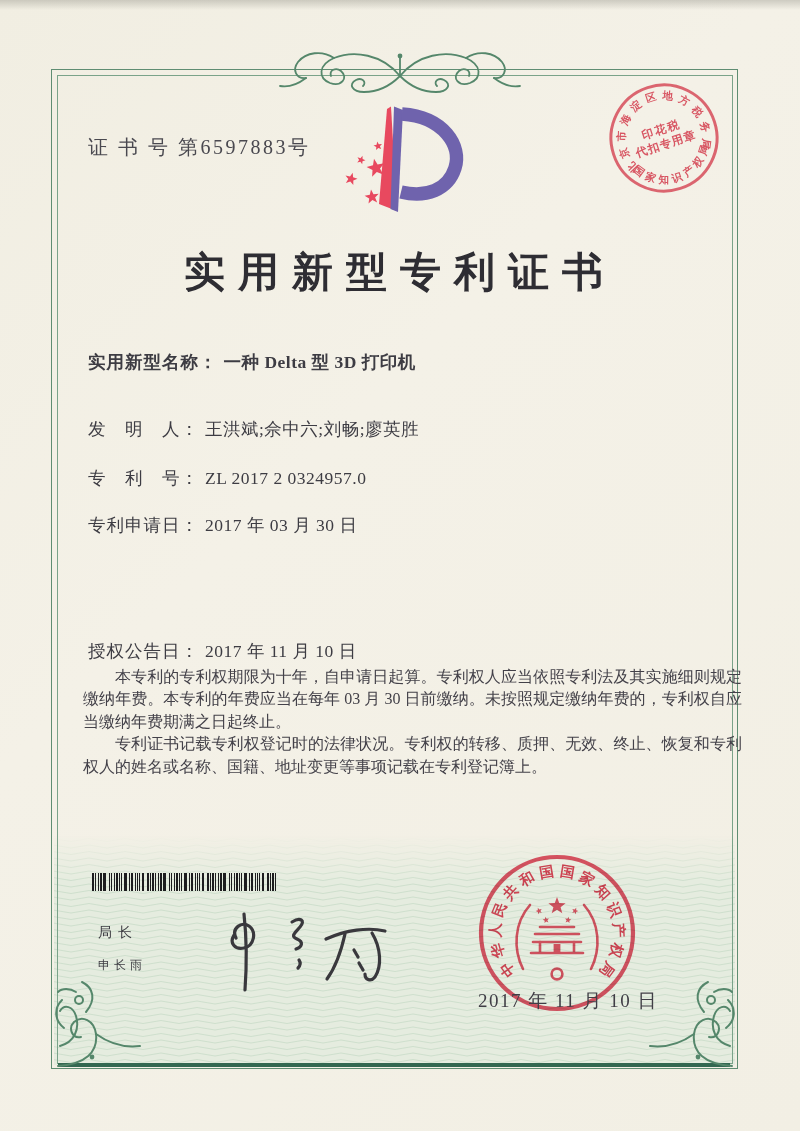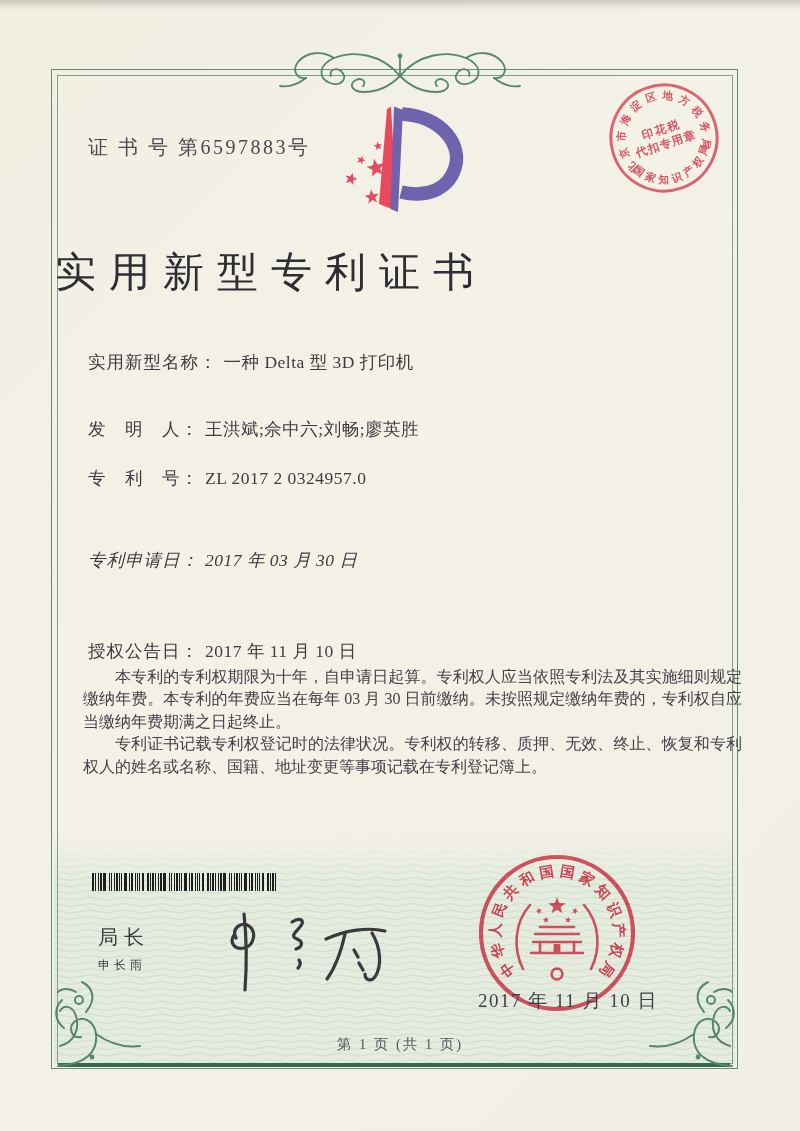--- a/index.html
+++ b/index.html
@@ -20,32 +20,32 @@
         border:1px solid #7aa389;}
   .bottom-thick{left:58px;top:1063px;width:672px;height:3.6px;background:#336851;}
 
   .band{left:54px;top:835px;width:681px;height:230px;background:#e5ecdf;
         -webkit-mask-image:linear-gradient(180deg,transparent 0,#000 46px);
         mask-image:linear-gradient(180deg,transparent 0,#000 46px);}
   .band svg{display:block;}
 
   .cert-no{left:88px;top:134px;font-size:20px;letter-spacing:2.5px;color:#4a4950;}
 
-  .title{left:55px;top:245px;width:690px;text-align:left;
-         font-size:41px;font-weight:normal;letter-spacing:13px;color:#2e2d33;}
+  .title{left:55px;top:245px;width:690px;text-align:center;
+         font-size:41px;font-weight:bold;letter-spacing:13px;color:#2e2d33;}
 
   .field{left:88px;font-size:17.5px;color:#3d3c43;white-space:nowrap;}
   .field .lab{letter-spacing:1px;}
   .field .val{margin-left:6px;letter-spacing:.5px;}
 
   .paras{left:83px;top:666px;width:659px;font-size:16px;line-height:22.4px;
          color:#434149;text-align:justify;}
   .paras p{margin:0;text-indent:2em;}
 
-  .signer-title{left:98px;top:924px;font-size:20px;letter-spacing:6px;color:#3c3b42;}
+  .signer-title{left:98px;top:924px;font-size:14px;letter-spacing:6px;color:#3c3b42;}
   .signer-name{left:98px;top:957px;font-size:12px;letter-spacing:4px;color:#3c3b42;}
 
   .issue-date{left:478px;top:988px;font-size:19px;letter-spacing:1.5px;
               color:#403e46;z-index:6;}
   .page-footer{left:55px;top:1035px;width:690px;text-align:center;
                font-size:14.5px;letter-spacing:2px;color:#56555c;}
 
   .stamp{mix-blend-mode:multiply;}
   #tax-stamp{left:606px;top:80px;transform:rotate(-18deg);}
   #seal{left:476px;top:852px;z-index:5;}
@@ -180,30 +180,30 @@
         <text x="71.05360738029196" y="97.39356970828092" transform="rotate(341.6666666666667 71.05360738029196 97.39356970828092)" text-anchor="middle" dominant-baseline="central" font-size="10.5" font-weight="bold" fill="#e25b6d">产</text>
         <text x="82.78208155566563" y="91.28811249933432" transform="rotate(323.3333333333333 82.78208155566563 91.28811249933432)" text-anchor="middle" dominant-baseline="central" font-size="10.5" font-weight="bold" fill="#e25b6d">权</text>
         <text x="91.99480983799316" y="81.80342210856841" transform="rotate(305 91.99480983799316 81.80342210856841)" text-anchor="middle" dominant-baseline="central" font-size="10.5" font-weight="bold" fill="#e25b6d">局</text>
       </g>
     <text x="58" y="53" text-anchor="middle" font-size="11.5" font-weight="bold" fill="#e25b6d" letter-spacing="2">印花税</text>
     <text x="58" y="68" text-anchor="middle" font-size="11.5" font-weight="bold" fill="#e25b6d" letter-spacing="1">代扣专用章</text>
   </svg>
 
   <div class="abs title">实用新型专利证书</div>
 
-  <div class="abs field" style="top:350px;">
+  <div class="abs field" style="top:350px;font-weight:bold;">
     <span class="lab">实用新型名称：</span><span class="val">一种 Delta 型 3D 打印机</span>
   </div>
   <div class="abs field" style="top:417px;">
     <span class="lab">发　明　人：</span><span class="val">王洪斌;佘中六;刘畅;廖英胜</span>
   </div>
   <div class="abs field" style="top:466px;">
     <span class="lab">专　利　号：</span><span class="val">ZL 2017 2 0324957.0</span>
   </div>
-  <div class="abs field" style="top:548px;font-style:italic;">
+  <div class="abs field" style="top:513px;">
     <span class="lab">专利申请日：</span><span class="val">2017 年 03 月 30 日</span>
   </div>
   <div class="abs field" style="top:639px;">
     <span class="lab">授权公告日：</span><span class="val">2017 年 11 月 10 日</span>
   </div>
 
   <div class="abs paras">
     <p>本专利的专利权期限为十年，自申请日起算。专利权人应当依照专利法及其实施细则规定缴纳年费。本专利的年费应当在每年 03 月 30 日前缴纳。未按照规定缴纳年费的，专利权自应当缴纳年费期满之日起终止。</p>
     <p>专利证书记载专利权登记时的法律状况。专利权的转移、质押、无效、终止、恢复和专利权人的姓名或名称、国籍、地址变更等事项记载在专利登记簿上。</p>
   </div>
@@ -325,15 +325,14 @@
         <path d="M-17,6 L-17,16"></path>
         <path d="M17,6 L17,16"></path>
         <path d="M-26,17 L26,17"></path>
       </g>
       <rect x="-3.4" y="8" width="6.8" height="9" stroke="none"></rect>
       <circle cx="0" cy="38" r="5.4" fill="none" stroke-width="2.6"></circle>
     </g>
   </svg>
   <div class="abs issue-date">2017 年 11 月 10 日</div>
 
-  <div class="abs page-footer">第 1 页 (共 1 页)</div>
 
 </div>
 
 </body></html>

